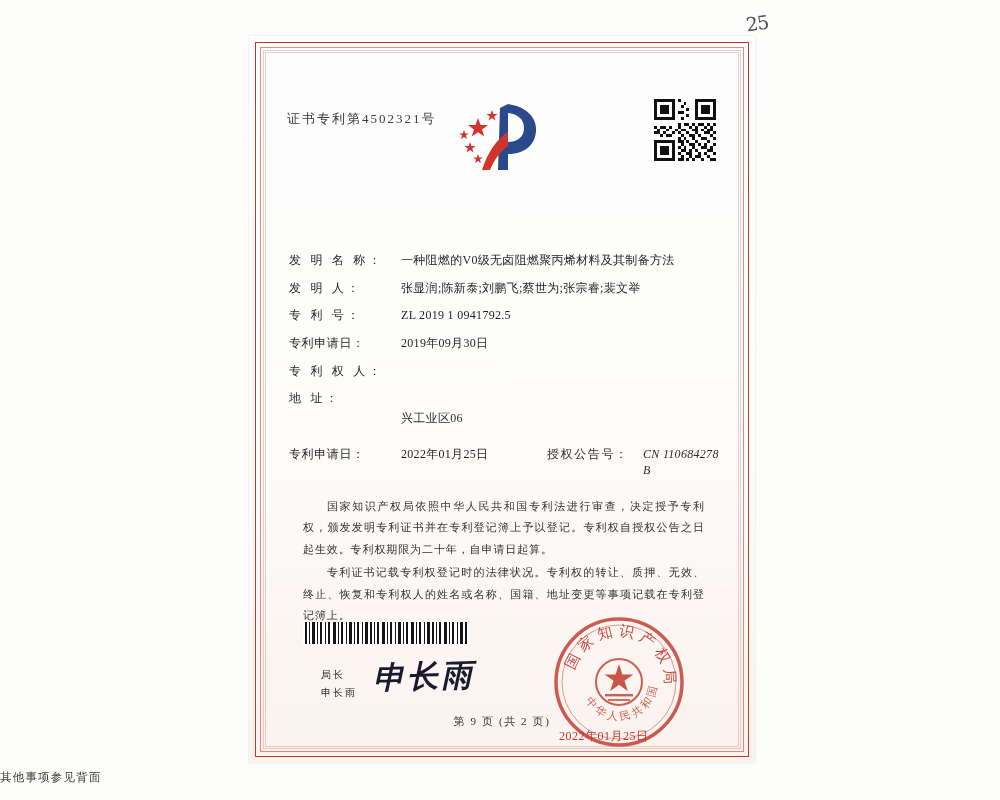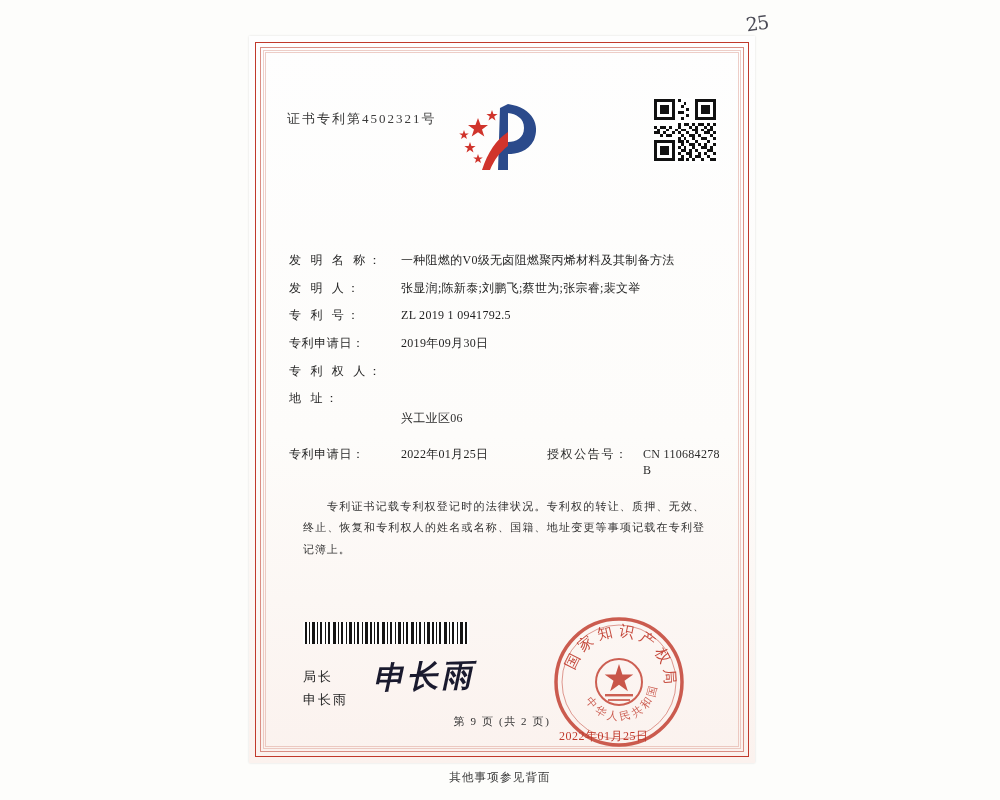--- a/index.html
+++ b/index.html
@@ -156,20 +156,21 @@
   .field-row.dual .field-label2 {
     width: 96px;
     flex: 0 0 96px;
     letter-spacing: 1.6px;
     white-space: nowrap;
     padding-left: 22px;
   }
   .field-row.dual .field-value2 {
     flex: 1 1 auto;
     letter-spacing: 0.3px;
+    font-style: italic;
   }
   .field-row.dual .field-value {
     flex: 0 0 124px;
   }
 
   
   .paras {
     position: absolute;
     left: 34px;
     right: 30px;
@@ -187,23 +188,23 @@
     position: absolute;
     left: 34px;
     top: 566px;
     width: 166px;
     height: 22px;
   }
 
   
   .sig-block {
     position: absolute;
-    left: 34px;
+    left: 52px;
     top: 610px;
-    font-size: 13px;
+    font-size: 10px;
     letter-spacing: 2px;
     line-height: 1.75;
     color: #262626;
   }
   .sig-script {
     position: absolute;
     left: 104px;
     top: 600px;
     font-family: "DejaVu Serif", serif;
     font-size: 31px;
@@ -241,21 +242,21 @@
     text-align: center;
     font-size: 11px;
     letter-spacing: 1.6px;
     color: #333;
   }
   .below-note {
     position: absolute;
     left: 0;
     right: 0;
     top: 770px;
-    text-align: center;
+    text-align: left;
     font-size: 11.5px;
     letter-spacing: 1.2px;
     color: #3a3a3a;
   }
 </style>
 </head>
 <body>
 
 <div class="scan-page"></div>
 
@@ -425,20 +426,21 @@
       <div class="field-row dual">
         <div class="field-label tight">专利申请日：</div>
         <div class="field-value">2022年01月25日</div>
         <div class="field-label2">授权公告号：</div>
         <div class="field-value2">CN 110684278 B</div>
       </div>
 
     </div>
 
     <div class="paras">
+      <div class="para">国家知识产权局依照中华人民共和国专利法进行审查，决定授予专利权，颁发发明专利证书并在专利登记簿上予以登记。专利权自授权公告之日起生效。专利权期限为二十年，自申请日起算。</div>
       <div class="para">专利证书记载专利权登记时的法律状况。专利权的转让、质押、无效、终止、恢复和专利权人的姓名或名称、国籍、地址变更等事项记载在专利登记簿上。</div>
     </div>
 
     <div class="barcode">
       <svg viewBox="0 0 166 22" width="166" height="22" shape-rendering="crispEdges">
         <rect width="166" height="22" fill="#fff"></rect>
         <g fill="#151515">
           <rect x="2" y="0" width="2" height="22"></rect>
             <rect x="6" y="0" width="1" height="22"></rect>
           <rect x="9" y="0" width="3" height="22"></rect>

